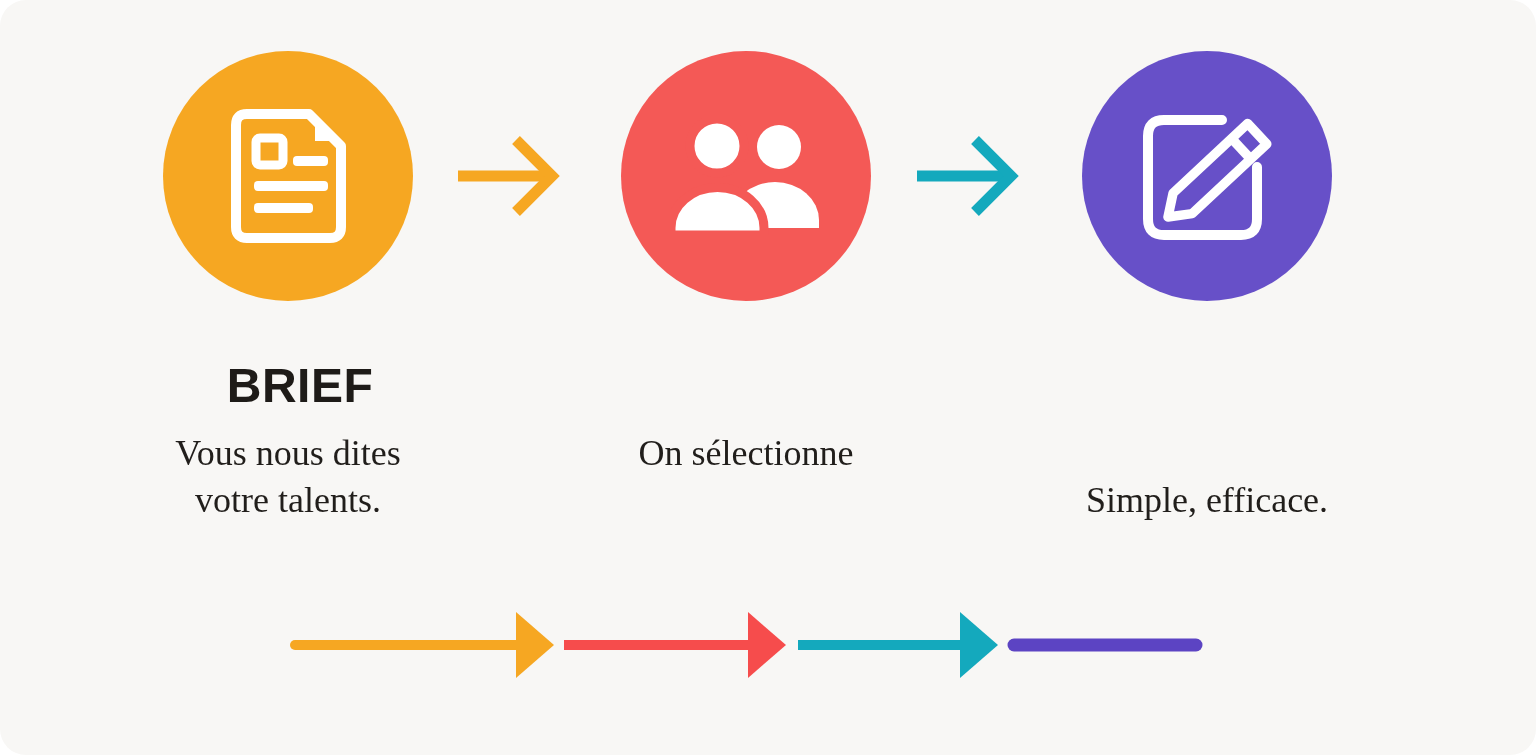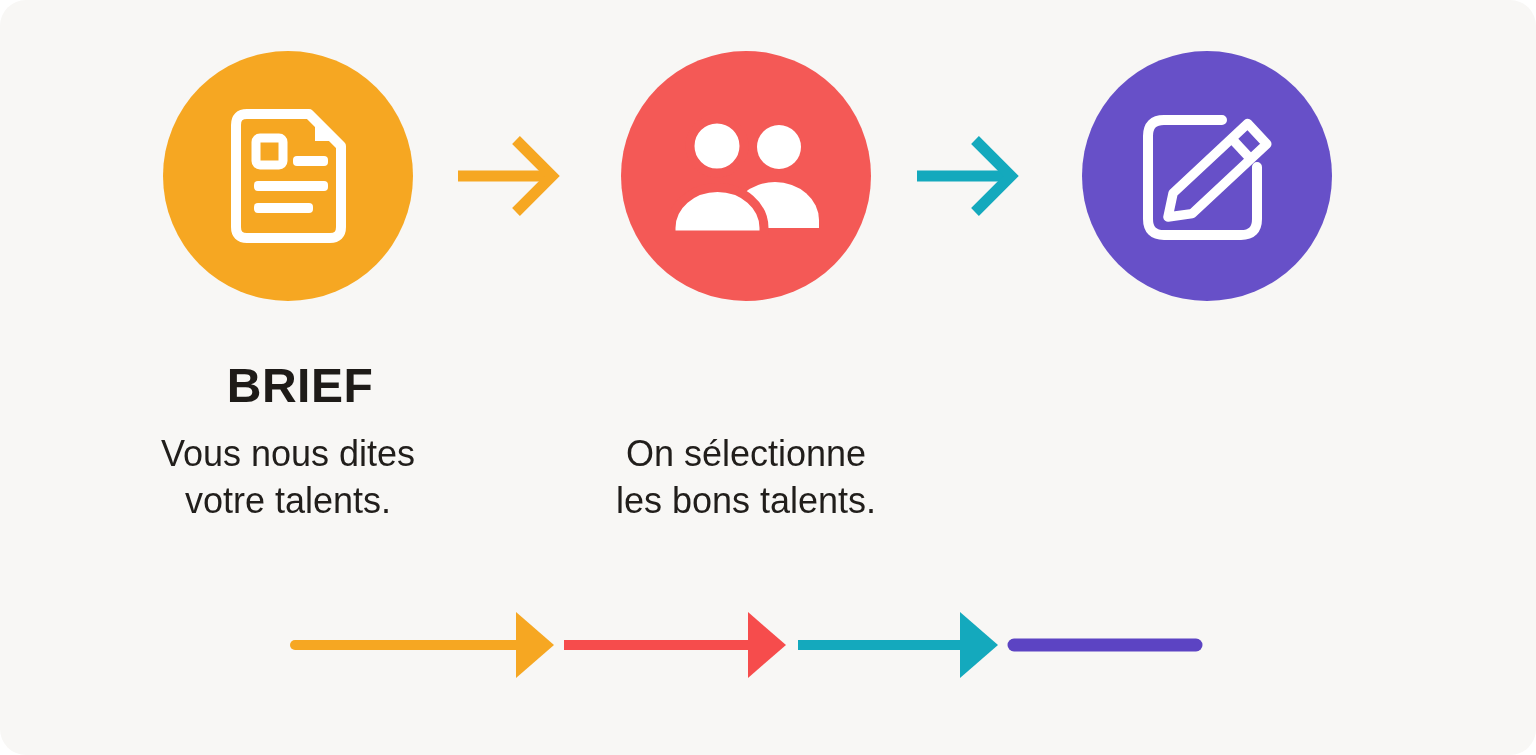--- a/index.html
+++ b/index.html
@@ -16,21 +16,21 @@
   }
   .circle.c1{background:var(--c-step1,#f6a722);}
   .circle.c2{background:var(--c-step2,#f45956);}
   .circle.c3{background:var(--c-step3,#6750c8);}
   .step-title{
     position:absolute;top:358px;left:12px;width:100%;margin:0;text-align:center;
     font-size:48px;font-weight:700;letter-spacing:.5px;color:var(--text,#1e1b18);
   }
   .step-desc{
     position:absolute;top:430px;left:0;width:100%;margin:0;text-align:center;
-    font-size:36px;line-height:47px;font-weight:400;color:#211e1b;
+    font-size:36px;line-height:47px;font-weight:400;color:#211e1b;font-family:Liberation Serif, serif;
   }
   .conn{position:absolute;top:133px;}
   .conn.a1{left:454px;color:var(--c-conn1,#f6a722);}
   .conn.a2{left:913px;color:var(--c-conn2,#14a9bd);}
   .progress{position:absolute;left:288px;top:608px;}
   .seg1{color:var(--c-seg1,#f6a722);} .seg2{color:var(--c-seg2,#f64c4c);}
   .seg3{color:var(--c-seg3,#14a9bd);} .seg4{color:var(--c-seg4,#5c44c3);}
 </style>
 </head>
 <body>
@@ -61,40 +61,40 @@
   <div class="step" style="left:516px">
     <div class="circle c2">
       <svg width="150" height="117" viewBox="0 0 150 117" aria-hidden="true">
         <circle cx="108" cy="29" r="22" fill="#ffffff"></circle>
         <path d="M60 110 v-8 a44 38 0 0 1 88 0 v8 z" fill="#ffffff"></path>
         <path d="M0 117 v-7 a46 40 0 0 1 93 0 v7 z" fill="#ffffff" stroke="var(--c-step2,#f45956)" stroke-width="9"></path>
         <circle cx="46" cy="28" r="27" fill="#ffffff" stroke="var(--c-step2,#f45956)" stroke-width="9"></circle>
       </svg>
     </div>
     <p class="step-desc"><span>On sélectionne</span><br>
-    <span>les bons talents.</span></p>
+    </p>
   </div>
 
   <svg class="conn a2" width="106" height="86" viewBox="0 0 106 86" aria-hidden="true">
     <line x1="4" y1="43" x2="94" y2="43" stroke="currentColor" stroke-width="11"></line>
     <polyline points="62,7 98,43 62,79" fill="none" stroke="currentColor" stroke-width="11"></polyline>
   </svg>
 
   <div class="step" style="left:977px">
     <div class="circle c3">
       <svg width="135" height="132" viewBox="0 0 135 132" aria-hidden="true">
         <path d="M82 10 H24 Q8 10 8 26 V109 Q8 125 24 125 H101 Q117 125 117 109 V57" fill="none" stroke="#ffffff" stroke-width="10" stroke-linecap="round"></path>
         <g transform="translate(28,107) rotate(-43)">
           <path d="M0 0 L20 -14 H122 V14 H20 Z" fill="none" stroke="#ffffff" stroke-width="9.5" stroke-linejoin="round"></path>
           <line x1="100" y1="-14" x2="100" y2="14" stroke="#ffffff" stroke-width="9.5"></line>
         </g>
       </svg>
     </div>
     <p class="step-desc"><br>
-    </p>
+    <span>Simple, efficace.</span></p>
   </div>
 
   <svg class="progress" width="916" height="74" viewBox="0 0 916 74" aria-hidden="true">
     <g class="seg1">
       <line x1="7" y1="37" x2="232" y2="37" stroke="currentColor" stroke-width="10" stroke-linecap="round"></line>
       <polygon points="228,4 266,37 228,70" fill="currentColor"></polygon>
     </g>
     <g class="seg2">
       <line x1="276" y1="37" x2="462" y2="37" stroke="currentColor" stroke-width="10"></line>
       <polygon points="460,4 498,37 460,70" fill="currentColor"></polygon>

